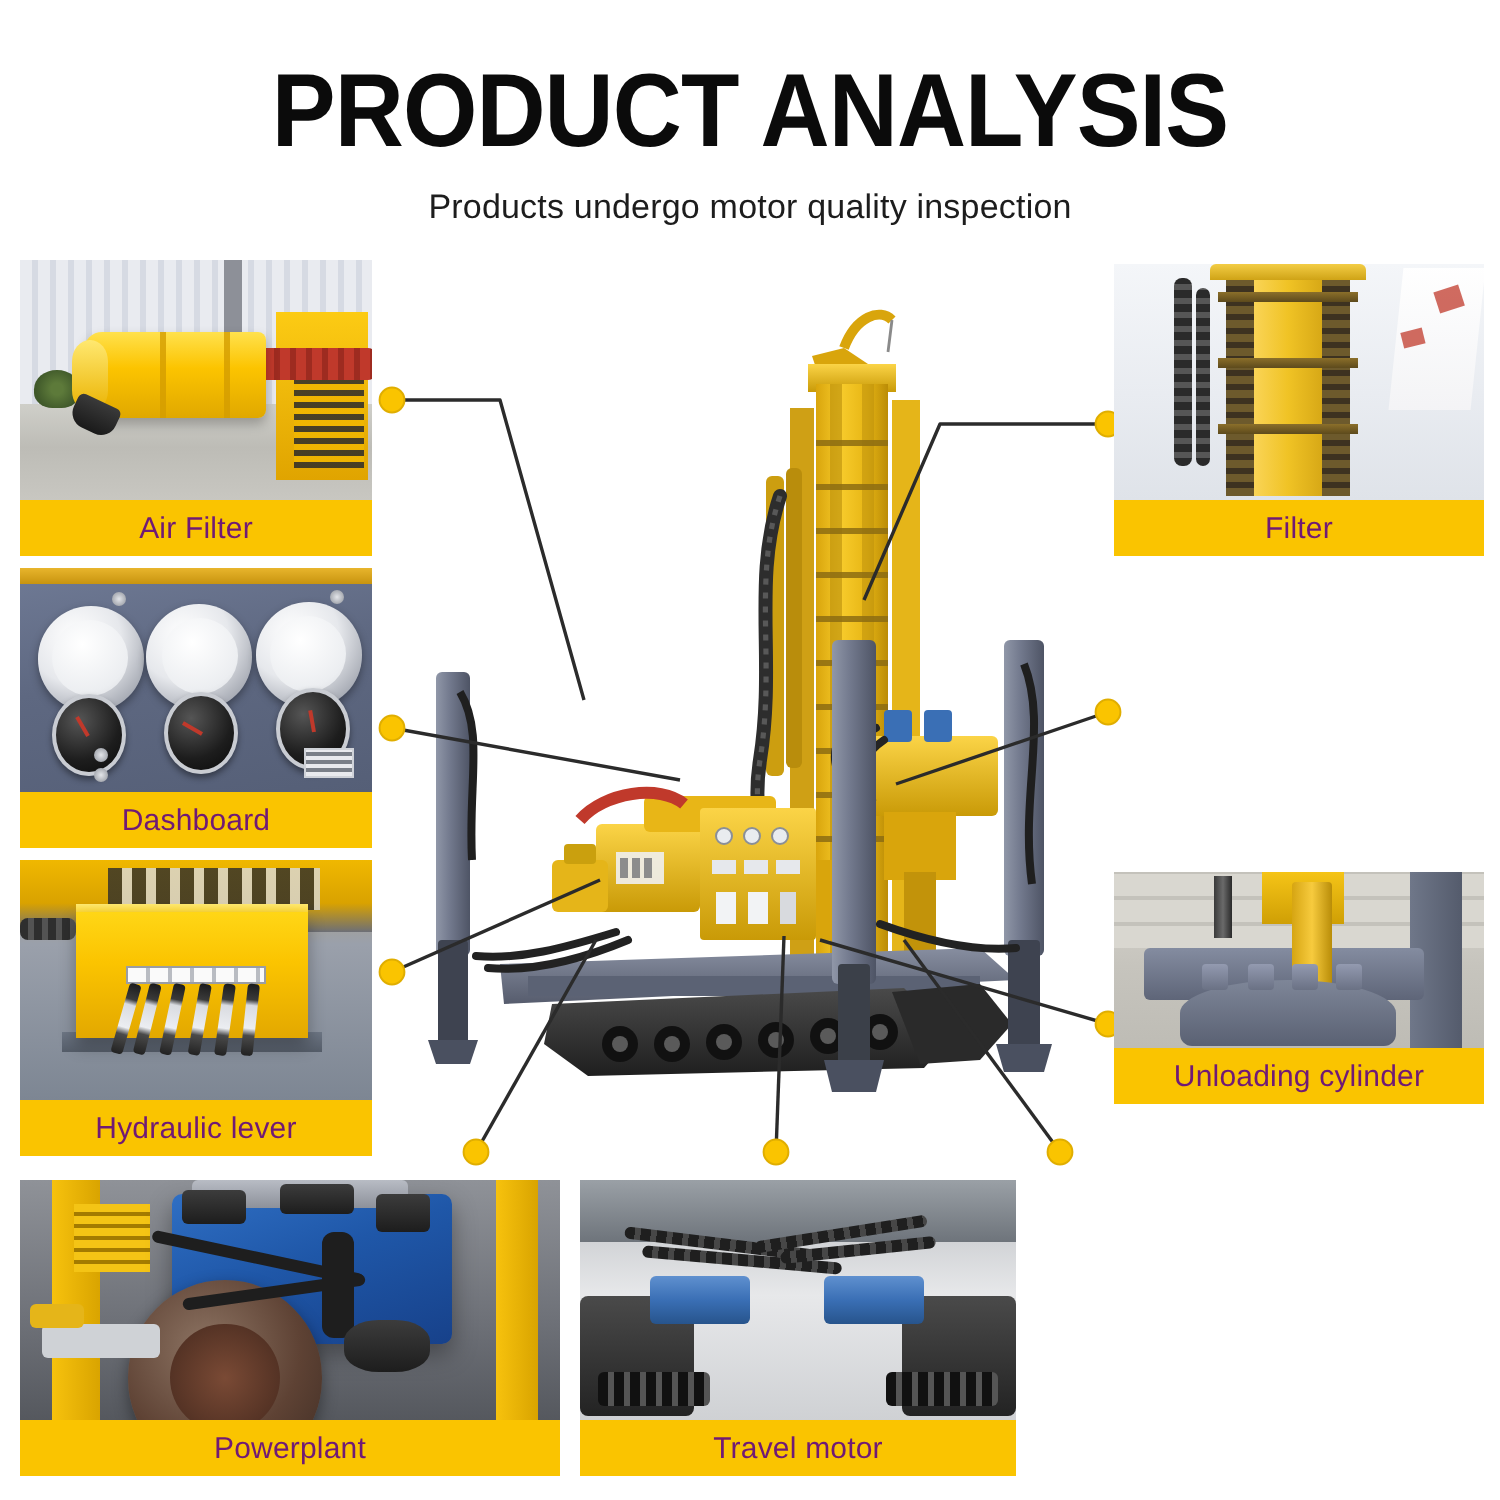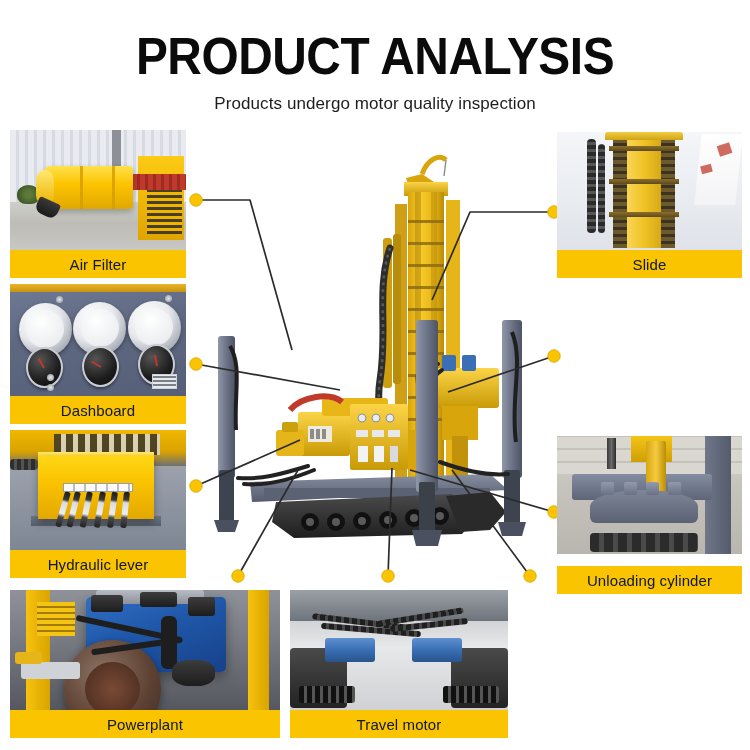--- a/index.html
+++ b/index.html
@@ -28,21 +28,21 @@
   }
 
   
   #wires{position:absolute;left:0;top:0;width:750px;height:750px;pointer-events:none;z-index:4;}
 
   
   .panel{position:absolute;z-index:6;background:#fff;overflow:hidden;}
   .photo{position:absolute;left:0;top:0;right:0;overflow:hidden;background:#c9ccd4;}
   .cap{
     position:absolute;left:0;right:0;bottom:0;height:28px;
-    background:#FAC400;color:#0f172a;
+    background:#FAC400;color:#701a75;
     display:flex;align-items:center;justify-content:center;
     font-size:15px;font-weight:400;letter-spacing:.1px;
     white-space:nowrap;
   }
   .cap.sm{font-size:14.5px;}
 
   
   .sc{position:absolute;inset:0;overflow:hidden;}
 
   
@@ -508,25 +508,25 @@
         <div class="sl-rail" style="left:30%;"></div>
         <div class="sl-rail" style="left:56%;"></div>
         <div class="sl-cross" style="top:12%;"></div>
         <div class="sl-cross" style="top:40%;"></div>
         <div class="sl-cross" style="top:68%;"></div>
         <div class="sl-top"></div>
         <div class="sl-hose"></div>
         <div class="sl-hose2"></div>
       </div>
     </div>
-    <div class="cap">Slide</div>
-  </div>
-
-
-  <div class="panel" style="left:557px;top:436px;width:185px;height:158px;">
+    <div class="cap">Filter</div>
+  </div>
+
+
+  <div class="panel" style="left:557px;top:436px;width:185px;height:116px;">
     <div class="photo uc-bg" style="height:118px;">
       <div class="sc">
         <div class="uc-wall"></div>
         <div class="uc-col"></div>
         <div class="uc-ylw"></div>
         <div class="uc-plate"></div>
         <div class="uc-rod"></div>
         <div class="uc-cyl"></div>
         <div class="uc-ring"></div>
         <div class="uc-lug" style="left:24%;"></div>

